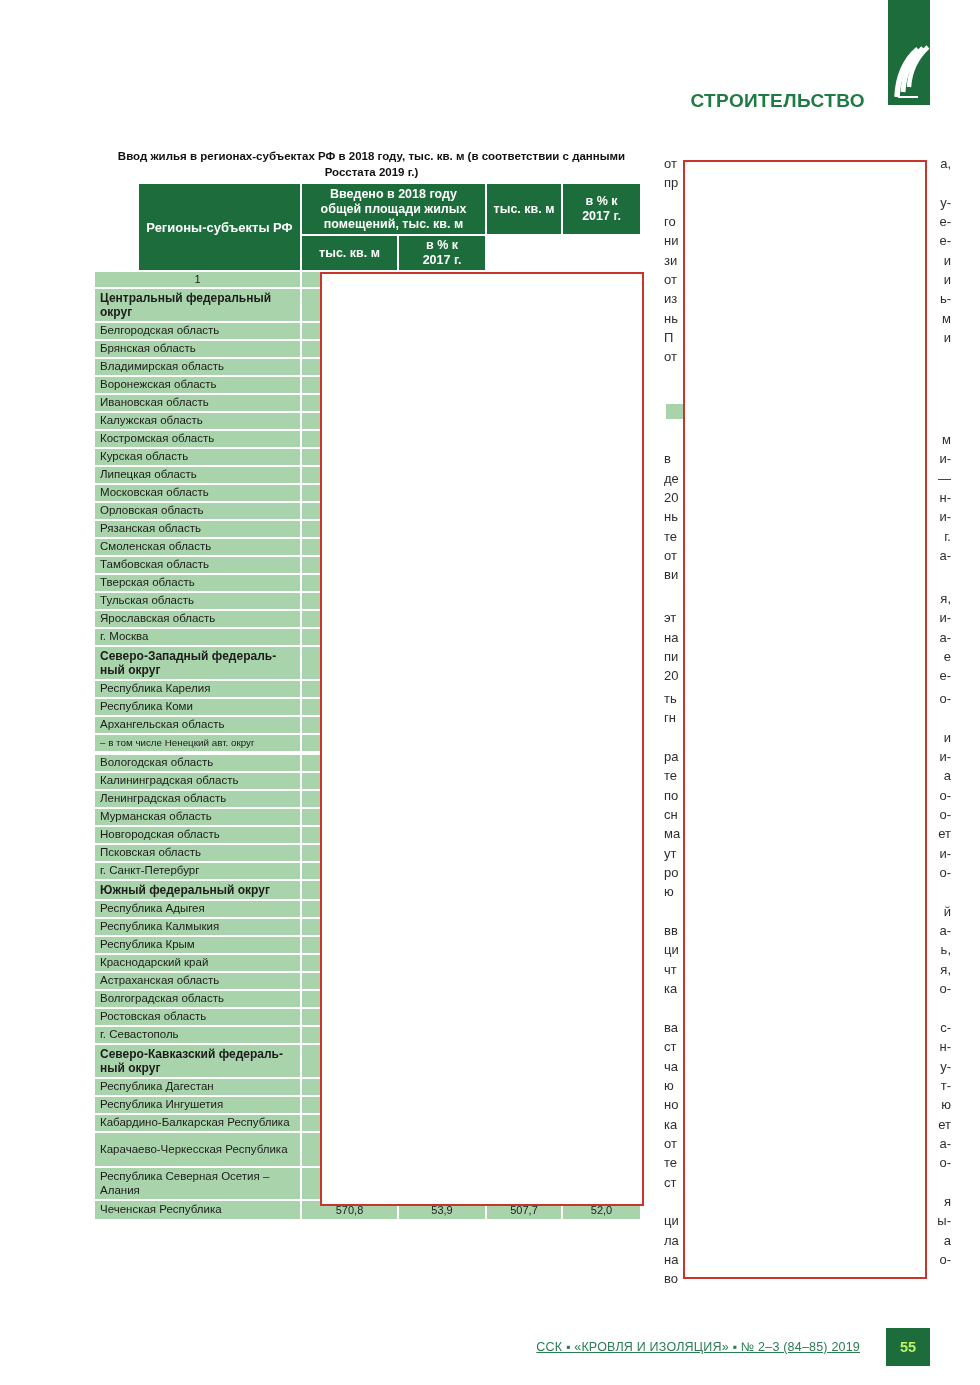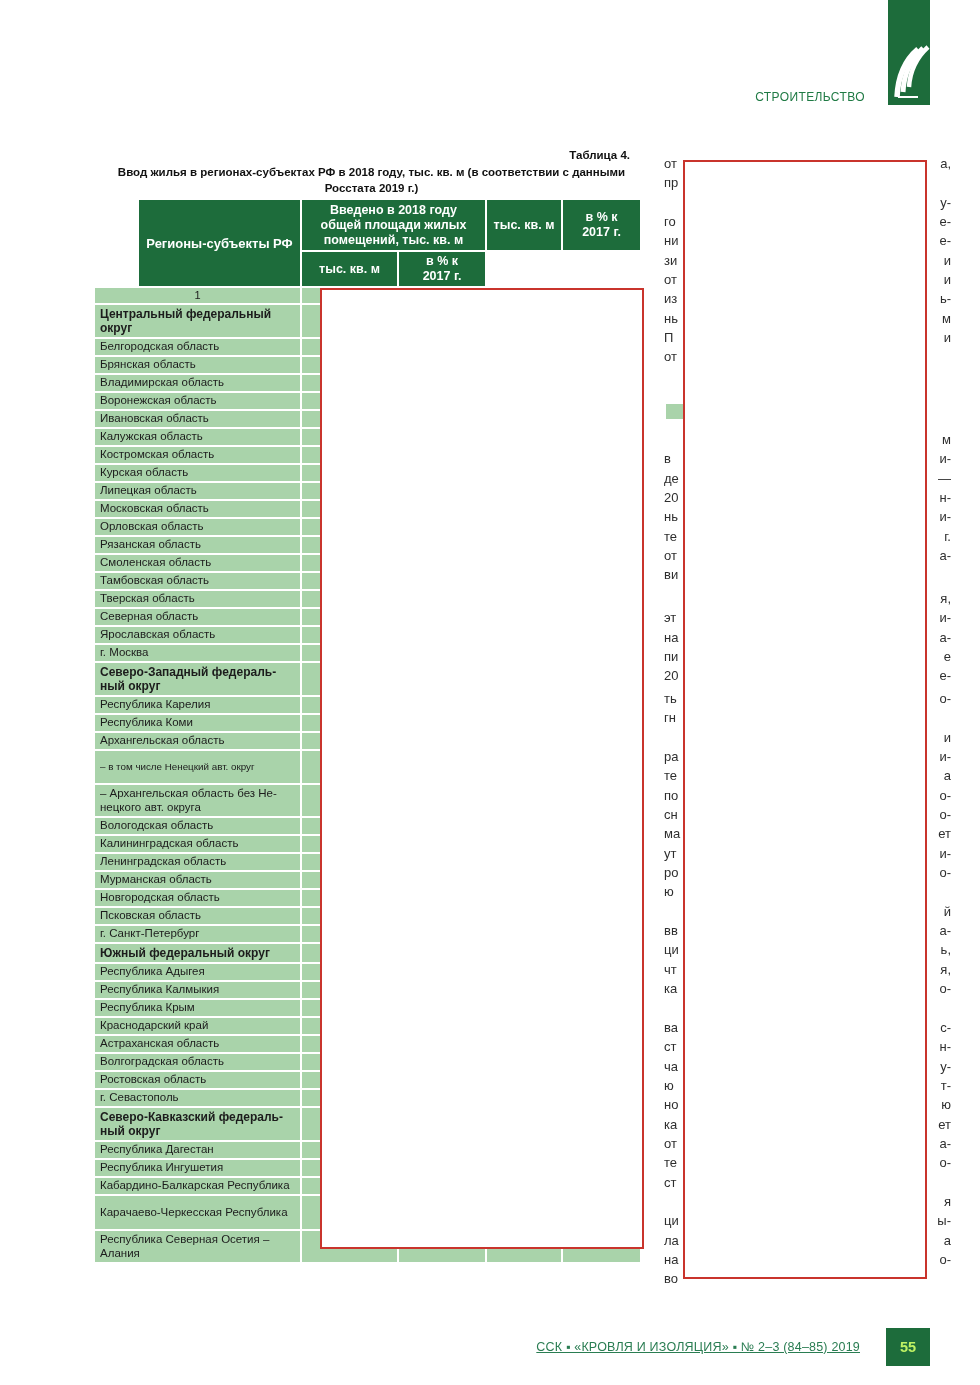--- a/index.html
+++ b/index.html
@@ -3,21 +3,21 @@
 <meta charset="utf-8">
 <style>
   html,body{margin:0;padding:0;background:#888;}
   .page{position:relative;width:980px;height:1385px;background:#ffffff;margin:0 auto;
         font-family:"Liberation Sans",sans-serif;overflow:hidden;}
 
   
   .corner-logo{position:absolute;left:888px;top:0;width:42px;height:105px;background:var(--hgreen);}
   .corner-logo svg{position:absolute;left:0;top:0;}
 
-  .section-label{position:absolute;top:90px;right:115px;font-weight:normal;font-size:12px;
+  .section-label{position:absolute;top:90px;right:115px;font-weight:bold;font-size:19px;
                  color:var(--accent);letter-spacing:.4px;}
 
   
   .table-block{position:absolute;left:95px;top:148px;width:553px;}
   .caption{text-align:right;font-weight:bold;font-size:11.5px;line-height:14px;
            padding-right:18px;color:#111;margin-bottom:2px;}
   .title{text-align:center;font-weight:bold;font-size:11.5px;line-height:16px;
          white-space:pre-line;color:#111;}
   .thead{display:grid;grid-template-columns:205px 95px 86px 74px 77px;
          grid-template-rows:50px 34px;gap:2px;margin-top:4px;}
@@ -30,21 +30,21 @@
 
   .tbody{position:relative;margin-top:2px;}
   .trow{display:grid;grid-template-columns:205px 95px 86px 74px 77px;column-gap:2px;
         margin-bottom:2px;}
   .cell{background:var(--rgreen);}
   .region{display:flex;align-items:center;padding:0 5px;font-size:11.5px;color:#1c1c1c;
           white-space:pre-line;line-height:13.5px;}
   .r-num .cell{height:15px;}
   .r-num .region{justify-content:center;font-size:11px;}
   .r-region .cell{height:16px;}
-  .r-small .cell{height:32px;}
+  .r-small .cell{height:16px;}
   .r-small .region{font-size:9.8px;}
   .r-group .region{font-weight:bold;padding:2px 5px;line-height:14px;font-size:12px;}
   .r-two .region{padding:2px 5px;}
   .r-tall .cell{height:33px;}
   .r-last .cell{height:18px;}
   .r-last .data{display:flex;align-items:center;justify-content:center;font-size:11px;color:#222;}
 
   
   .redact-box{position:absolute;background:#fff;border:2px solid var(--red);z-index:5;}
   .table-redact{top:0;left:225px;right:4px;bottom:13px;}
@@ -78,21 +78,20 @@
       <path d="M9 97 C10 76 17 60 30 49" stroke="#fff" stroke-width="5.5" fill="none"></path>
       <path d="M15 92 C16 73 23 59 35 48" stroke="#fff" stroke-width="5" fill="none"></path>
       <path d="M21 87 C22 70 28 58 40 47" stroke="#fff" stroke-width="4.5" fill="none"></path>
       <rect x="10" y="96" width="20" height="2" fill="#fff"></rect>
     </svg>
   </div>
 
   <div class="section-label">СТРОИТЕЛЬСТВО</div>
 
   <div class="table-block">
-    <div class="caption">Таблица 4.</div>
     <div class="title">Ввод жилья в регионах-субъектах РФ в 2018 году, тыс. кв. м (в соответствии с данными
 Росстата 2019 г.)</div>
     <div class="thead">
       <div class="hcell region-h">Регионы-субъекты РФ</div>
       <div class="hcell g1">Введено в 2018 году
 общей площади жилых
 помещений, тыс. кв. м</div>
       <div class="hcell sub">тыс. кв. м</div>
       <div class="hcell sub">в % к
 2017 г.</div>
@@ -216,21 +215,21 @@
           <div class="cell data"></div>
         </div>
         <div class="trow r-region">
           <div class="cell region">Тверская область</div>
           <div class="cell data"></div>
           <div class="cell data"></div>
           <div class="cell data"></div>
           <div class="cell data"></div>
         </div>
         <div class="trow r-region">
-          <div class="cell region">Северная область</div>
+          <div class="cell region">Тульская область</div>
           <div class="cell data"></div>
           <div class="cell data"></div>
           <div class="cell data"></div>
           <div class="cell data"></div>
         </div>
         <div class="trow r-region">
           <div class="cell region">Ярославская область</div>
           <div class="cell data"></div>
           <div class="cell data"></div>
           <div class="cell data"></div>
@@ -273,22 +272,20 @@
           <div class="cell data"></div>
         </div>
         <div class="trow r-small">
           <div class="cell region">– в том числе Ненецкий авт. округ</div>
           <div class="cell data"></div>
           <div class="cell data"></div>
           <div class="cell data"></div>
           <div class="cell data"></div>
         </div>
         <div class="trow r-two">
-          <div class="cell region">– Архангельская область без Не-
-нецкого авт. округа</div>
           <div class="cell data"></div>
           <div class="cell data"></div>
           <div class="cell data"></div>
           <div class="cell data"></div>
         </div>
         <div class="trow r-region">
           <div class="cell region">Вологодская область</div>
           <div class="cell data"></div>
           <div class="cell data"></div>
           <div class="cell data"></div>
@@ -435,20 +432,27 @@
           <div class="cell data"></div>
           <div class="cell data"></div>
         </div>
         <div class="trow r-two">
           <div class="cell region">Республика Северная Осетия –
 Алания</div>
           <div class="cell data"></div>
           <div class="cell data"></div>
           <div class="cell data"></div>
           <div class="cell data"></div>
+        </div>
+        <div class="trow r-last">
+          <div class="cell region">Чеченская Республика</div>
+          <div class="cell data">570,8</div>
+          <div class="cell data">53,9</div>
+          <div class="cell data">507,7</div>
+          <div class="cell data">52,0</div>
         </div>
       </div>
   </div>
 
   <div class="right-col">
     <div class="green-square"></div>
     <div class="clipped-line">на канальной волн ино</div>
     <div class="redact-box right-redact"></div>
   <div class="frag-block" style="top: 154px;">
         <div class="frag-line">

